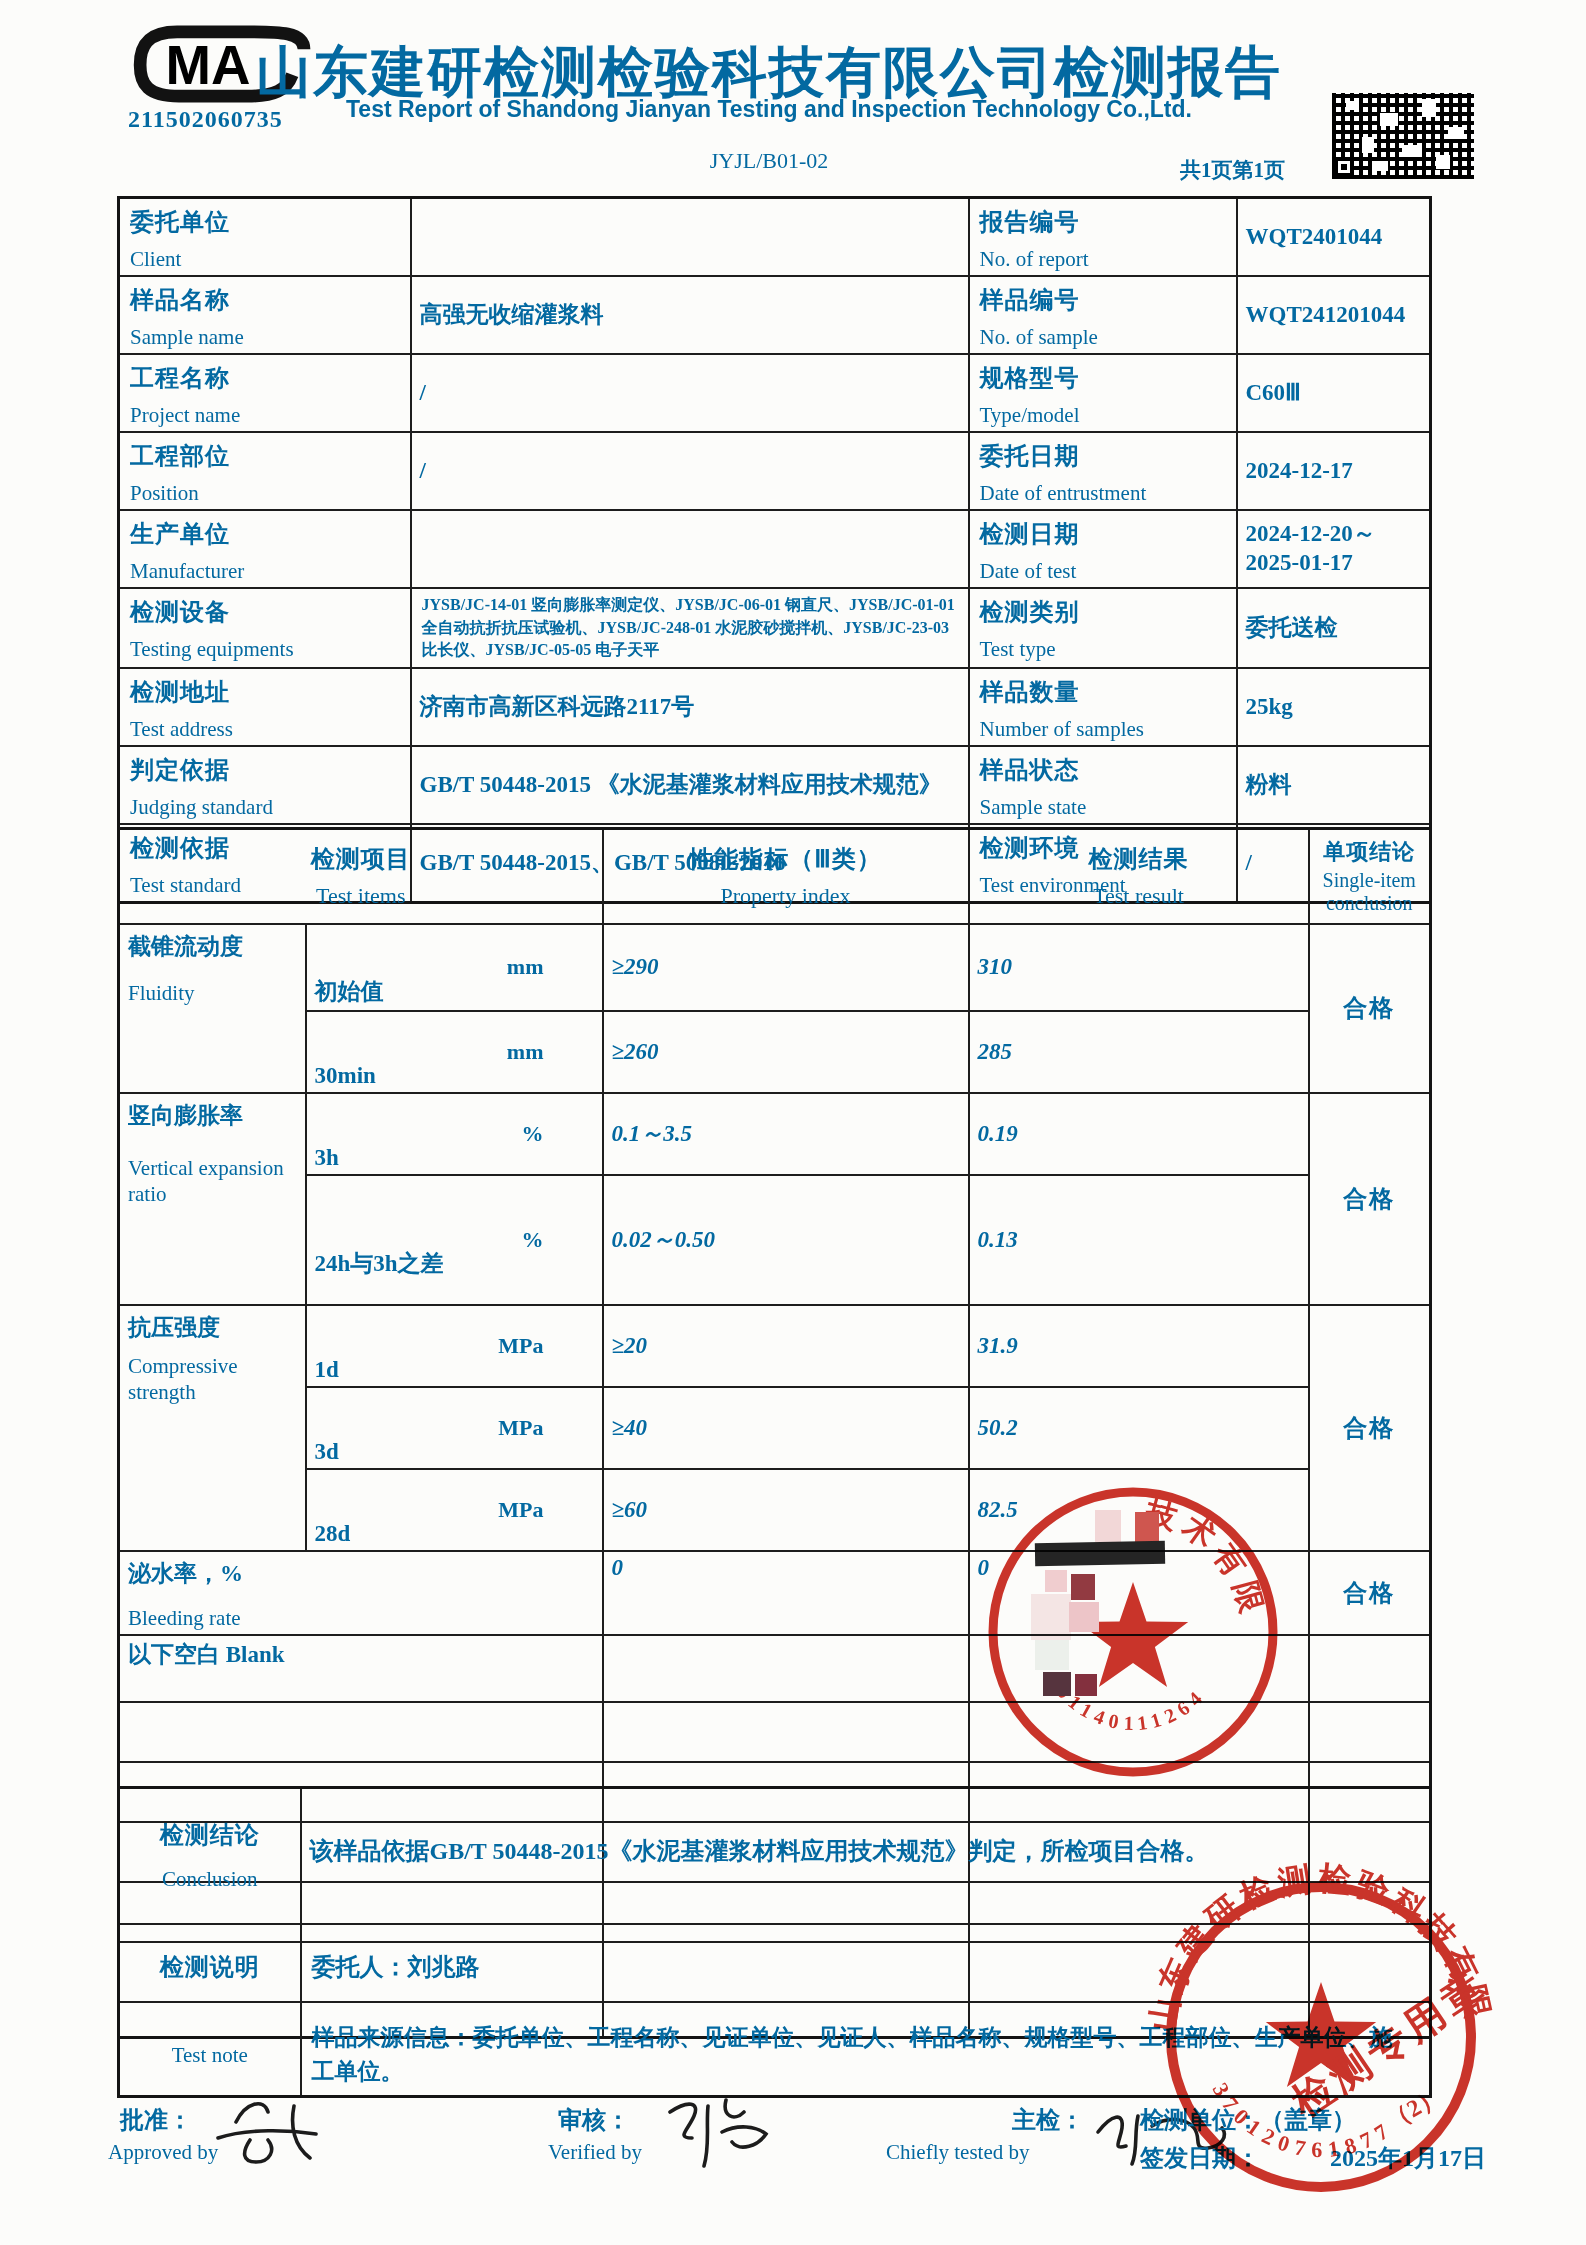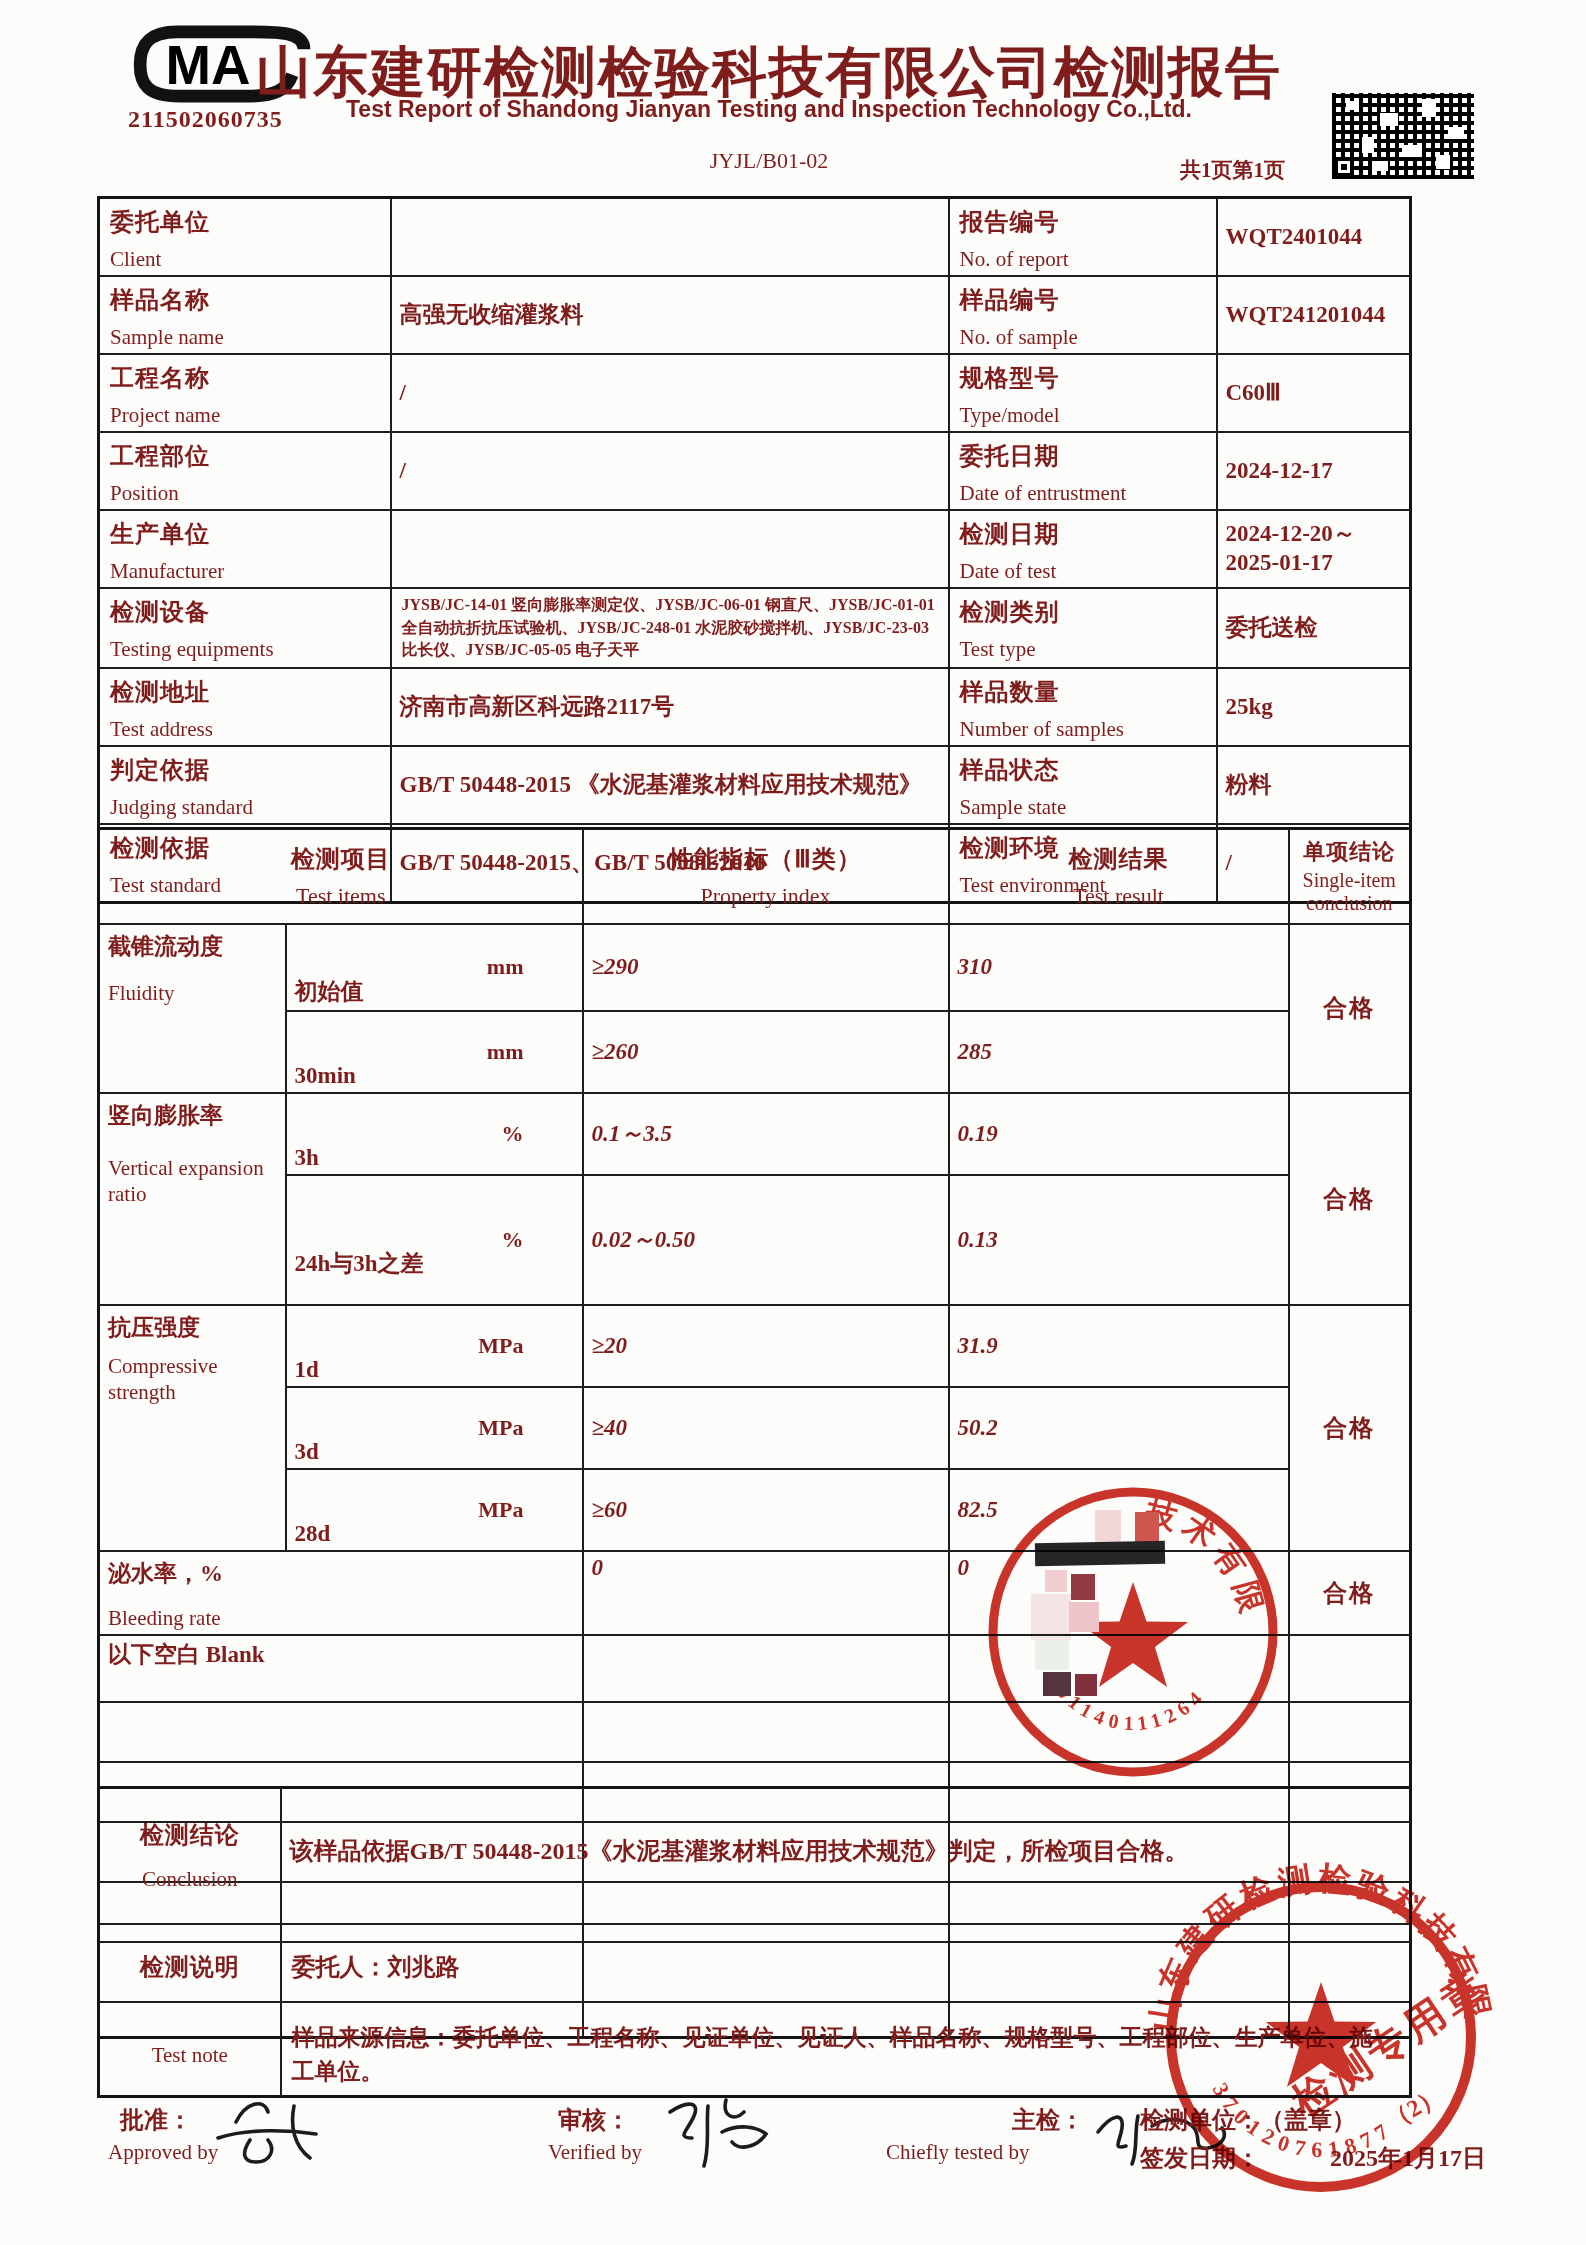--- a/index.html
+++ b/index.html
@@ -1,38 +1,38 @@
 <!DOCTYPE html>
 <html><head>
 <meta charset="utf-8">
 <style>
   *{box-sizing:border-box;margin:0;padding:0;}
   html,body{background:#d8d8d8;}
-  .page{position:relative;width:1586px;height:2245px;background:#fcfcfa;color:#7f1d1d;
+  .page{position:relative;width:1586px;height:2245px;background:#fcfcfa;color:#0369a1;
         font-family:"Liberation Serif",serif;overflow:hidden;}
   
   .hdr-title-cn{position:absolute;left:113px;top:36px;width:1312px;text-align:center;
     font-size:55px;font-weight:700;letter-spacing:2px;}
   .hdr-title-en{position:absolute;left:113px;top:96px;width:1312px;text-align:center;
     font-size:23px;font-weight:700;font-family:"Liberation Sans",sans-serif;}
   .hdr-code{position:absolute;left:113px;top:148px;width:1312px;text-align:center;font-size:22px;}
   .hdr-pageinfo{position:absolute;left:1180px;top:156px;width:135px;font-size:21px;font-weight:600;}
   .cma{position:absolute;left:130px;top:24px;width:200px;}
   .cma-num{position:absolute;left:128px;top:106px;font-size:24px;font-weight:700;letter-spacing:1px;}
   
   .qr{position:absolute;left:1332px;top:93px;width:142px;height:86px;
       background-image:
         repeating-linear-gradient(0deg,#000 0 4px,transparent 4px 9px),
         repeating-linear-gradient(90deg,#000 0 4px,transparent 4px 9px);
       background-color:#fff;}
   .qr i{position:absolute;background:#fff;}
   .qr .f{position:absolute;left:2px;bottom:2px;width:20px;height:20px;border:4px solid #000;background:#fff;}
   .qr .f::after{content:"";position:absolute;left:3px;top:3px;width:6px;height:6px;background:#000;}
   
-  .tbl{position:absolute;left:97px;border-collapse:collapse;table-layout:fixed;width:1312px;}
+  .tbl{position:absolute;left:117px;border-collapse:collapse;table-layout:fixed;width:1312px;}
   .tbl td{border:2.5px solid #1d1d1d;vertical-align:middle;padding:3px 8px;}
   .tbl{border:3px solid #141414;}
   .lab .cn{display:block;font-size:24px;font-weight:600;letter-spacing:1px;}
   .lab .en{display:block;font-size:21px;margin-top:9px;}
   .lab{vertical-align:top !important;padding-top:7px !important;padding-left:10px !important;}
   .val{font-size:23px;font-weight:600;white-space:pre-line;line-height:1.25;}
   .val-sm{font-size:16px;font-weight:700;line-height:1.4;letter-spacing:0;padding:2px 10px !important;}
   
   .rh{text-align:center;}
   .rh .cn{display:block;font-size:24px;font-weight:600;letter-spacing:1px;}

